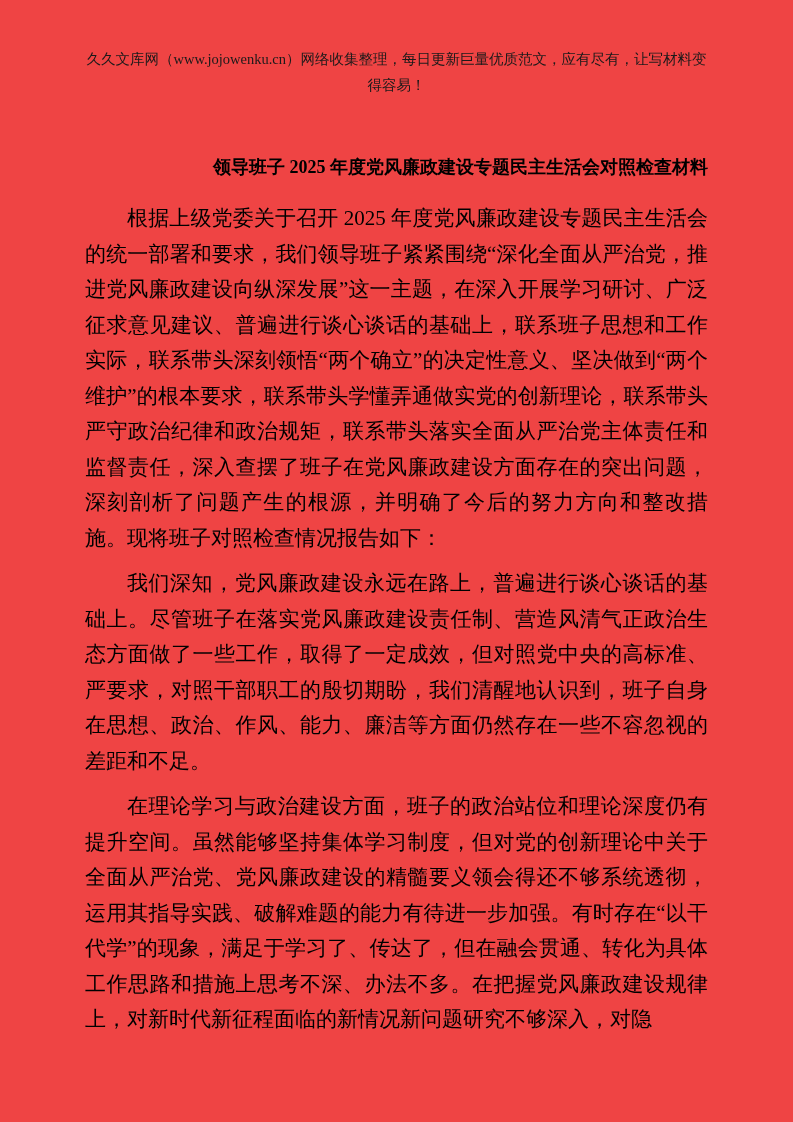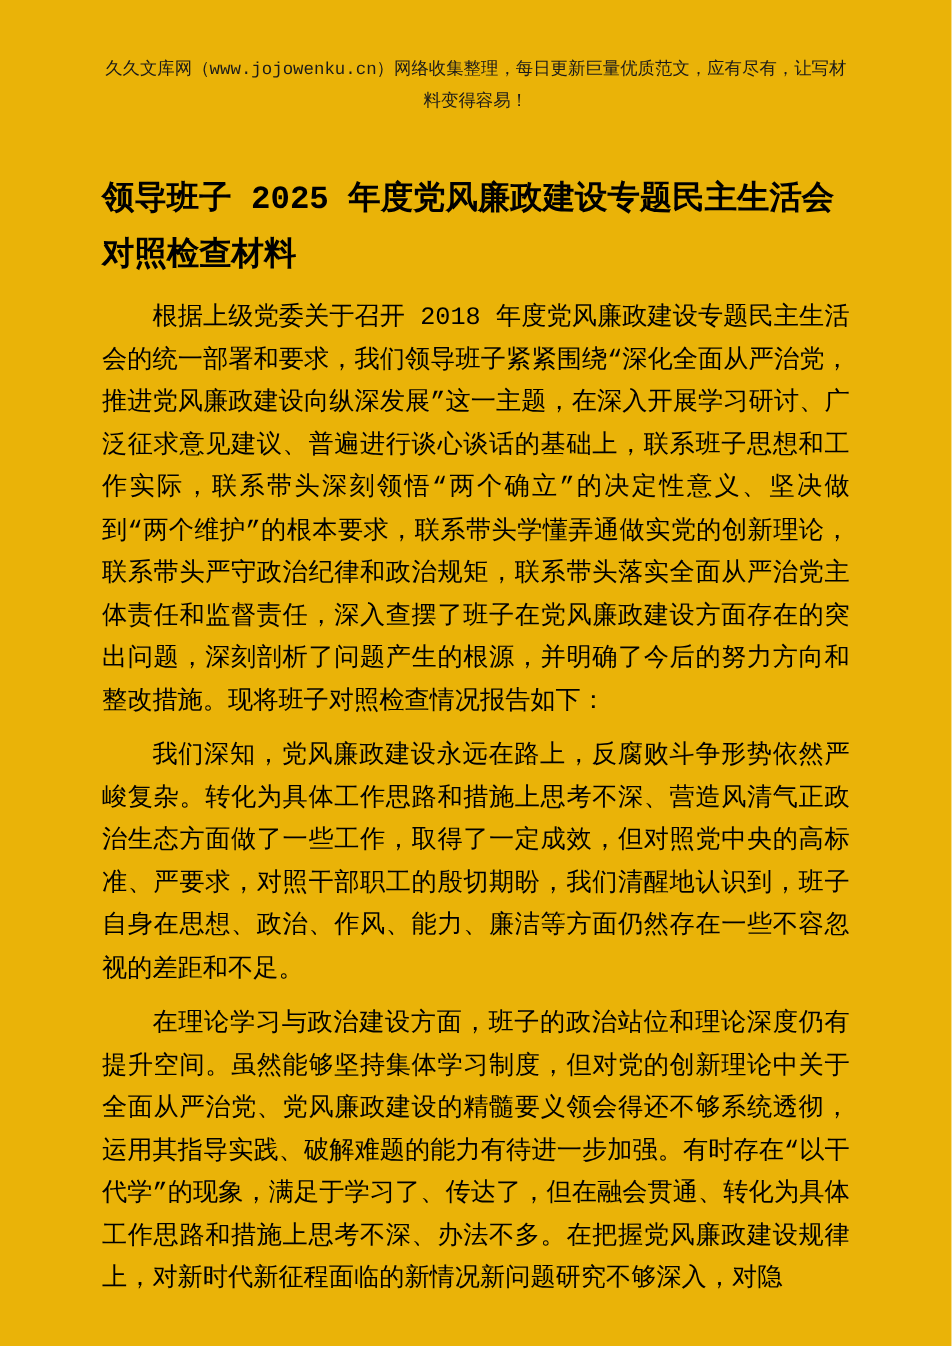--- a/index.html
+++ b/index.html
@@ -6,37 +6,37 @@
   html, body {
     margin: 0;
     padding: 0;
     background: #ffffff;
   }
   .page {
     position: relative;
     width: 793px;
     height: 1122px;
     margin: 0 auto;
-    background: #eab308;
+    background: #ef4444;
     color: #000000;
-    font-family: Liberation Mono, monospace;
+    font-family: Liberation Serif, serif;
     padding: 46px 85px 0 85px;
     overflow: hidden;
   }
   .doc-header {
     font-size: 14.5px;
     line-height: 26px;
     text-align: center;
     color: #1a1a1a;
     margin: 0 0 0 0;
   }
   .doc-title {
-    font-size: 27px;
+    font-size: 18px;
     font-weight: bold;
-    text-align: left;
+    text-align: right;
     line-height: 47px;
     margin: 46px 0 10px 0;
   }
   .body-para {
     font-size: 21px;
     line-height: 35.5px;
     text-align: justify;
     text-indent: 2em;
     margin: 0 0 10px 0;
     word-break: break-all;
@@ -51,20 +51,20 @@
 </style>
 </head>
 <body>
 
 <div class="page">
 
   <div class="doc-header">久久文库网（www.jojowenku.cn）网络收集整理，每日更新巨量优质范文，应有尽有，让写材料变得容易！</div>
 
   <h1 class="doc-title">领导班子 2025 年度党风廉政建设专题民主生活会对照检查材料</h1>
 
-  <p class="body-para">根据上级党委关于召开 2018 年度党风廉政建设专题民主生活会的统一部署和要求，我们领导班子紧紧围绕“深化全面从严治党，推进党风廉政建设向纵深发展”这一主题，在深入开展学习研讨、广泛征求意见建议、普遍进行谈心谈话的基础上，联系班子思想和工作实际，联系带头深刻领悟“两个确立”的决定性意义、坚决做到“两个维护”的根本要求，联系带头学懂弄通做实党的创新理论，联系带头严守政治纪律和政治规矩，联系带头落实全面从严治党主体责任和监督责任，深入查摆了班子在党风廉政建设方面存在的突出问题，深刻剖析了问题产生的根源，并明确了今后的努力方向和整改措施。现将班子对照检查情况报告如下：</p>
+  <p class="body-para">根据上级党委关于召开 2025 年度党风廉政建设专题民主生活会的统一部署和要求，我们领导班子紧紧围绕“深化全面从严治党，推进党风廉政建设向纵深发展”这一主题，在深入开展学习研讨、广泛征求意见建议、普遍进行谈心谈话的基础上，联系班子思想和工作实际，联系带头深刻领悟“两个确立”的决定性意义、坚决做到“两个维护”的根本要求，联系带头学懂弄通做实党的创新理论，联系带头严守政治纪律和政治规矩，联系带头落实全面从严治党主体责任和监督责任，深入查摆了班子在党风廉政建设方面存在的突出问题，深刻剖析了问题产生的根源，并明确了今后的努力方向和整改措施。现将班子对照检查情况报告如下：</p>
 
 
-  <p class="body-para">我们深知，党风廉政建设永远在路上，反腐败斗争形势依然严峻复杂。转化为具体工作思路和措施上思考不深、营造风清气正政治生态方面做了一些工作，取得了一定成效，但对照党中央的高标准、严要求，对照干部职工的殷切期盼，我们清醒地认识到，班子自身在思想、政治、作风、能力、廉洁等方面仍然存在一些不容忽视的差距和不足。</p>
+  <p class="body-para">我们深知，党风廉政建设永远在路上，普遍进行谈心谈话的基础上。尽管班子在落实党风廉政建设责任制、营造风清气正政治生态方面做了一些工作，取得了一定成效，但对照党中央的高标准、严要求，对照干部职工的殷切期盼，我们清醒地认识到，班子自身在思想、政治、作风、能力、廉洁等方面仍然存在一些不容忽视的差距和不足。</p>
 
   <p class="body-para">在理论学习与政治建设方面，班子的政治站位和理论深度仍有提升空间。虽然能够坚持集体学习制度，但对党的创新理论中关于全面从严治党、党风廉政建设的精髓要义领会得还不够系统透彻，运用其指导实践、破解难题的能力有待进一步加强。有时存在“以干代学”的现象，满足于学习了、传达了，但在融会贯通、转化为具体工作思路和措施上思考不深、办法不多。在把握党风廉政建设规律上，对新时代新征程面临的新情况新问题研究不够深入，对隐</p>
 
 </div>
 
 </body></html>

